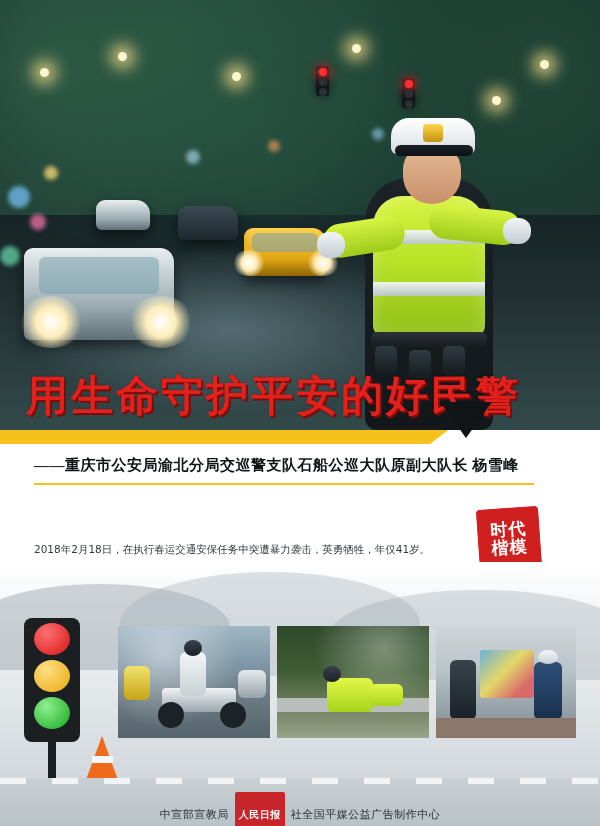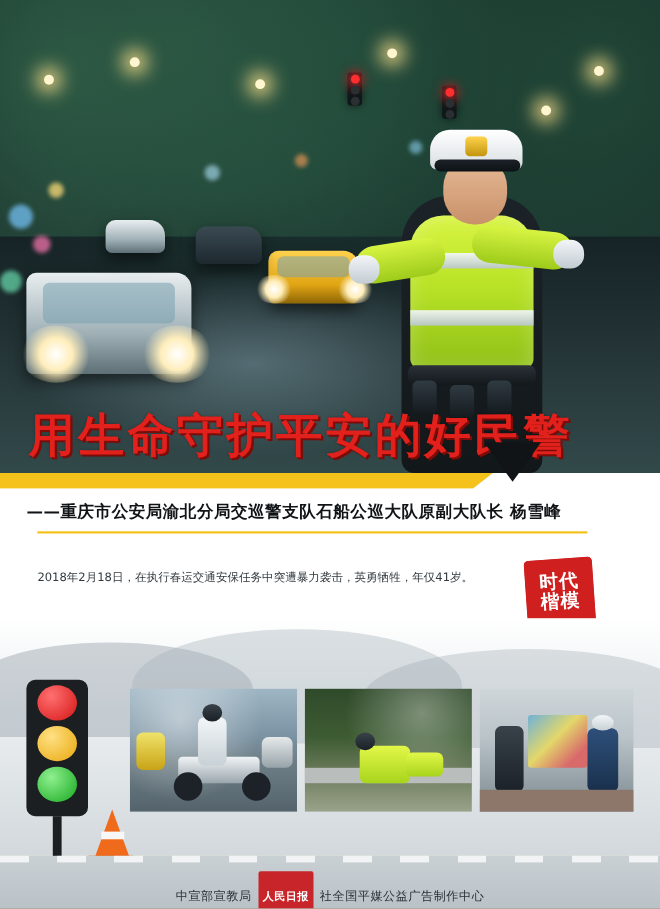--- a/index.html
+++ b/index.html
@@ -5,21 +5,21 @@
   html,body{margin:0;padding:0;}
   body{
     width:600px;height:826px;
     background:#d9d9d9;
     font-family:"DejaVu Sans", sans-serif;
     overflow:hidden;
   }
   .poster{
     position:relative;
     width:600px;height:826px;
-    background:#fef9c3;
+    background:#5eead4;
     overflow:hidden;
   }
 
   
   .photo{
     position:absolute;left:0;top:0;width:600px;height:430px;
     background:#0a1014;
     overflow:hidden;
   }
   
@@ -153,32 +153,32 @@
   .yellow-wedge:after{
     content:"";position:absolute;left:430px;top:0;width:0;height:0;
     border-top:14px solid #f4c21b;border-right:18px solid transparent;
   }
   .black-arrow{
     position:absolute;left:440px;top:402px;width:0;height:0;
     border-left:26px solid transparent;border-right:26px solid transparent;
     border-top:36px solid #111417;
   }
   .subtitle{
-    position:absolute;left:24px;top:456px;width:534px;
-    font-size:15px;font-weight:bold;color:#111417;letter-spacing:.5px;
+    position:absolute;left:34px;top:456px;width:534px;
+    font-size:15px;font-weight:bold;color:#111417;letter-spacing:.5px;font-family:Liberation Serif, serif;
   }
   .rule{
     position:absolute;left:34px;top:483px;width:500px;height:2px;background:#f4c21b;
   }
   .para{
     position:absolute;left:34px;width:420px;
     font-size:10.5px;line-height:1.8;color:#333a3f;
   }
   .p1{top:496px;}
-  .p2{top:516px;}
+  .p2{top:540px;}
   .p3{top:546px;}
 
   .seal{
     position:absolute;left:478px;top:508px;width:62px;height:62px;
     background:#cf1f1f;border-radius:4px;
     box-shadow:0 0 0 3px #cf1f1f inset;
     color:#fff;font-weight:bold;
     display:flex;align-items:center;justify-content:center;
     transform:rotate(-4deg);
   }

